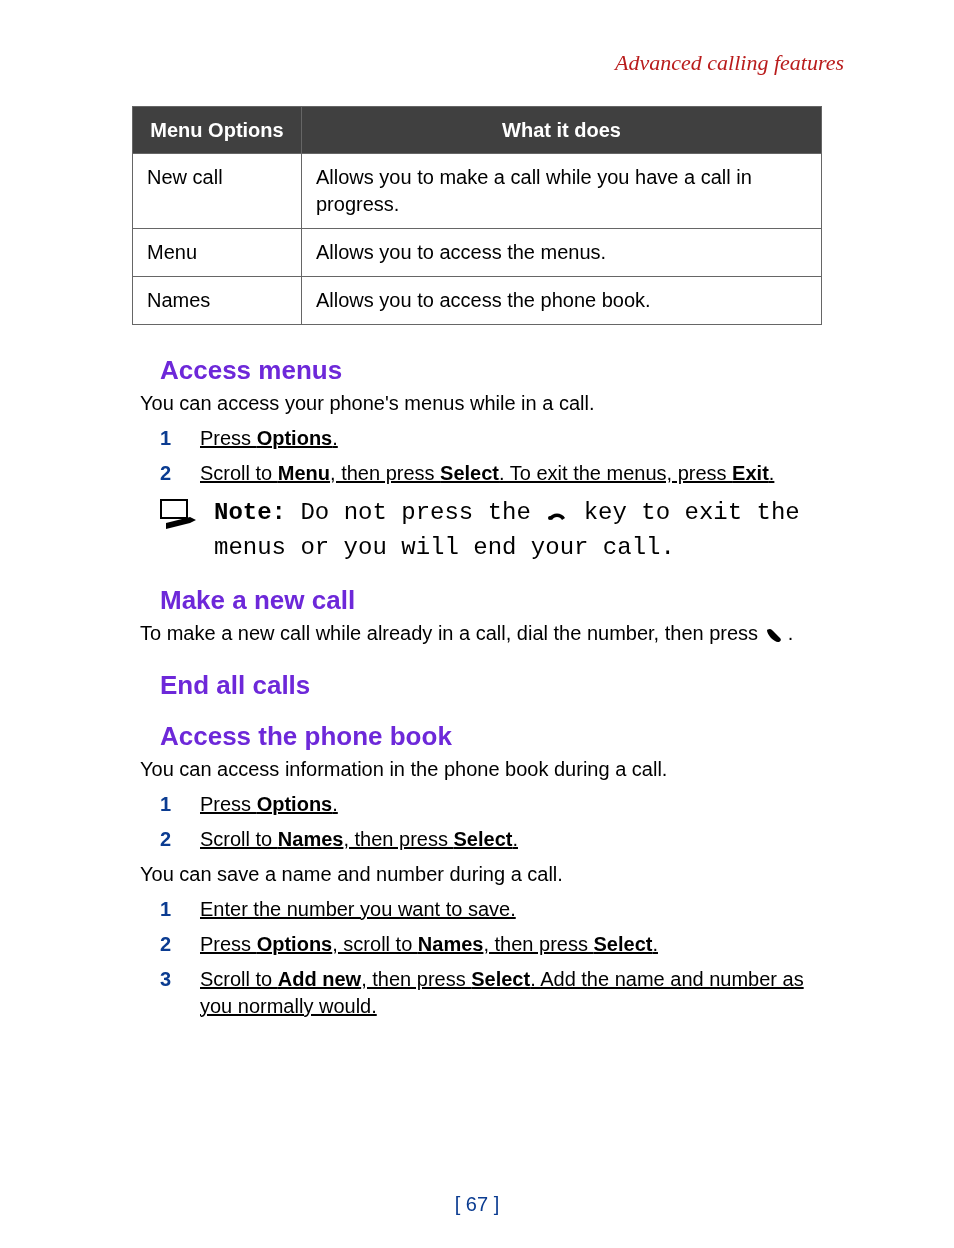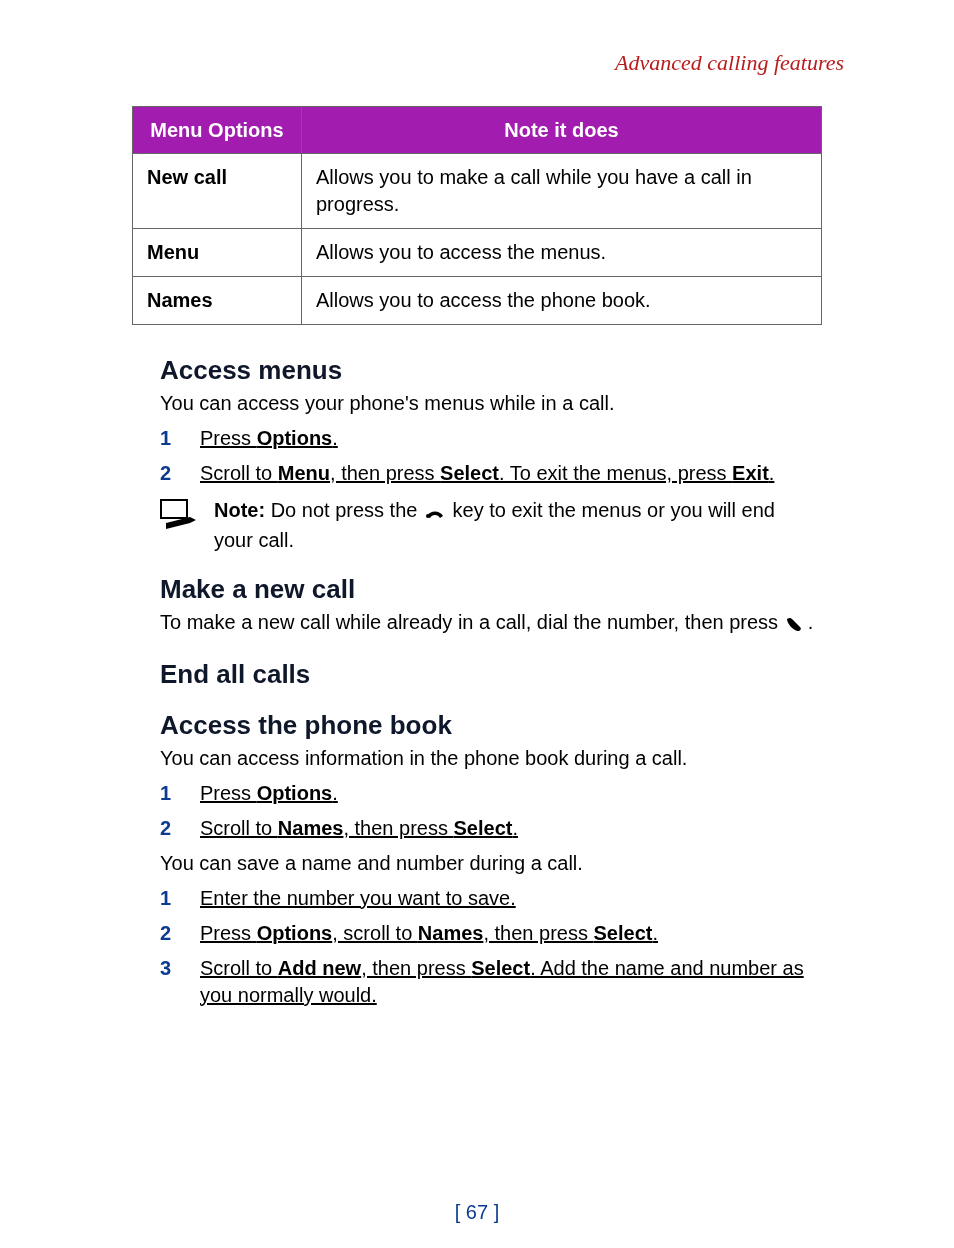--- a/index.html
+++ b/index.html
@@ -25,50 +25,50 @@
     padding-right: 10px;
   }
   table.menu {
     border-collapse: collapse;
     width: 690px;
     margin: 0 auto 30px;
     font-family: Arial, Helvetica, sans-serif;
     font-size: 20px;
   }
   table.menu th {
-    background: #a21caf;
+    background: #404040;
     color: #fff;
     font-weight: bold;
     padding: 10px 14px;
     border: 1px solid #666;
     text-align: center;
     vertical-align: top;
     line-height: 1.3;
   }
   table.menu td {
     border: 1px solid #666;
     padding: 10px 14px;
     vertical-align: top;
     line-height: 1.35;
   }
   table.menu td.opt {
-    font-weight: bold;
+    font-weight: normal;
     width: 140px;
   }
   h2.section {
-    color: #0f172a;
+    color: #6d28d9;
     font-family: Arial, Helvetica, sans-serif;
     font-weight: bold;
     font-size: 26px;
     margin: 20px 0 4px 60px;
   }
   p.body {
     font-family: Arial, Helvetica, sans-serif;
     font-size: 20px;
-    margin: 2px 40px 6px 60px;
+    margin: 2px 40px 6px 40px;
     line-height: 1.35;
   }
   ol.steps {
     list-style: none;
     padding: 0;
     margin: 8px 40px 6px 60px;
     counter-reset: step;
     font-family: Arial, Helvetica, sans-serif;
     font-size: 20px;
   }
@@ -85,35 +85,35 @@
     position: absolute;
     left: 0;
     top: 0;
     color: #0b3c91;
     font-weight: bold;
   }
   .note-row {
     display: flex;
     align-items: flex-start;
     margin: 10px 40px 6px 60px;
-    font-family: Liberation Sans, sans-serif;
-    font-size: 20px;
+    font-family: Liberation Mono, monospace;
+    font-size: 24px;
     line-height: 1.35;
   }
   .note-icon {
     flex: 0 0 auto;
     margin-right: 18px;
     margin-top: 2px;
   }
   .note-row .note-text {
     flex: 1 1 auto;
   }
   .page-num {
     position: absolute;
-    bottom: 24px;
+    bottom: 32px;
     left: 0; right: 0;
     text-align: center;
     color: #0b3c91;
     font-family: Arial, Helvetica, sans-serif;
     font-size: 20px;
   }
   .phone-icon {
     display: inline-block;
     vertical-align: -3px;
   }
@@ -122,21 +122,21 @@
 </head>
 <body>
 
 <div class="page">
   <div class="page-header">Advanced calling features</div>
 
   <table class="menu">
     <tbody>
         <tr>
       <th style="width:140px">Menu Options</th>
-      <th>Note it does</th>
+      <th>What it does</th>
     </tr>
     <tr>
       <td class="opt">New call</td>
       <td>Allows you to make a call while you have a call in progress.</td>
     </tr>
     <tr>
       <td class="opt">Menu</td>
       <td>Allows you to access the menus.</td>
     </tr>
     <tr>

